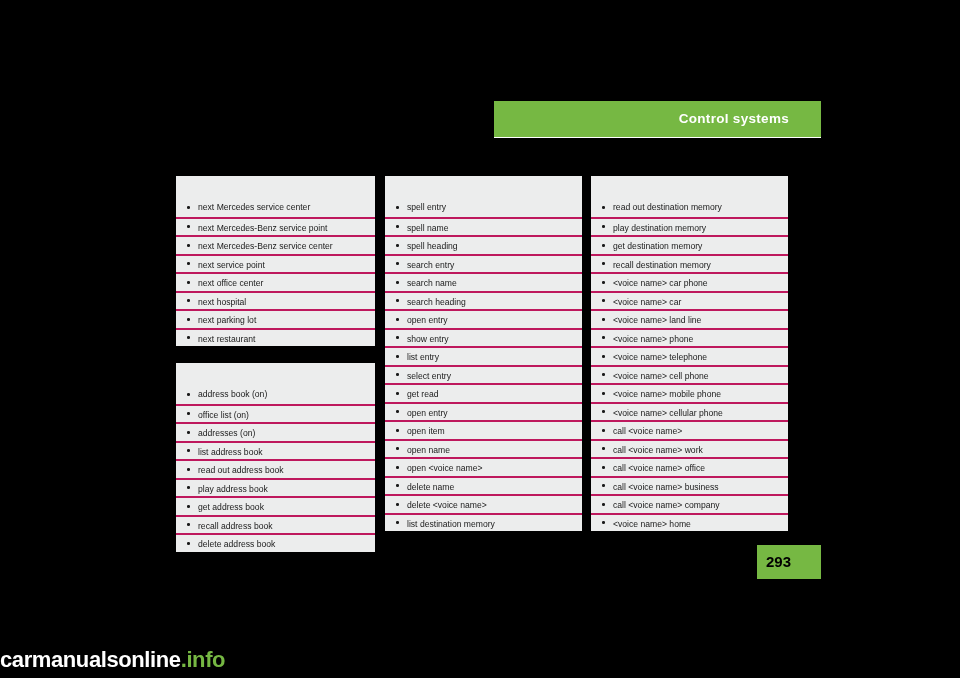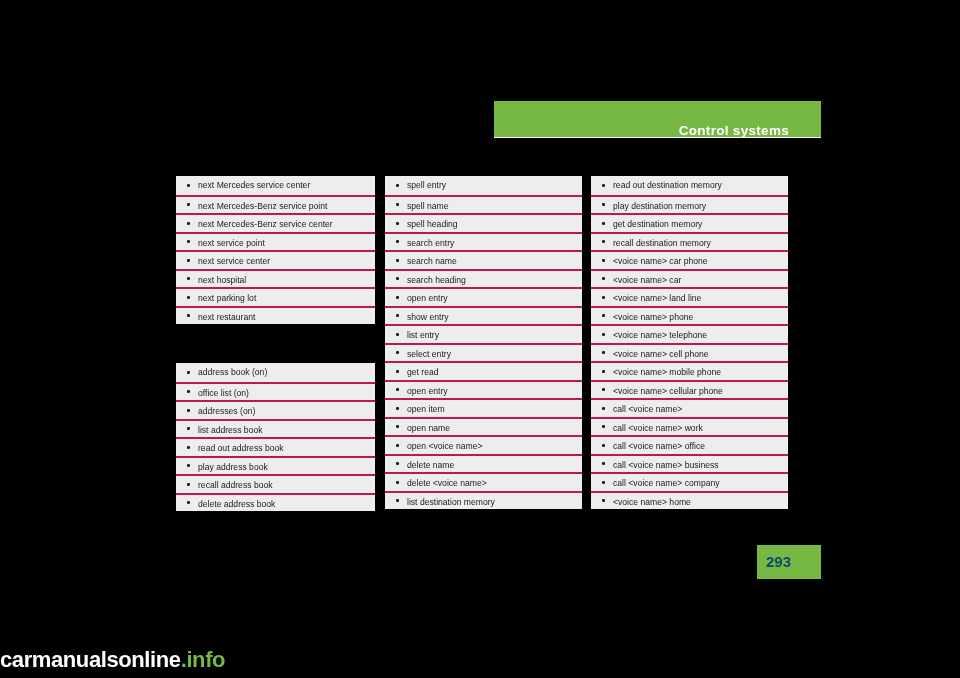--- a/index.html
+++ b/index.html
@@ -28,21 +28,20 @@
     position: absolute;
     right: 32px;
     top: 0;
     height: 43px;
     line-height: 36px;
     color: #ffffff;
     font-size: 13.5px;
     font-weight: bold;
     letter-spacing: 0.3px;
     white-space: nowrap;
-    margin-top: 12px;
   }
   .header-rule {
     position: absolute;
     left: 494px;
     top: 137px;
     width: 327px;
     height: 1px;
     background: #ffffff;
   }
 
@@ -54,21 +53,21 @@
     width: 64px;
     height: 34px;
     background: #76b843;
   }
   .page-num {
     position: absolute;
     left: 9px;
     top: 0;
     height: 34px;
     line-height: 34px;
-    color: #0c4a6e;
+    color: #000000;
     font-size: 15px;
     font-weight: bold;
   }
 
   
   .tbl {
     position: absolute;
     background: #eceded;
     box-sizing: border-box;
   }
@@ -83,20 +82,21 @@
     color: #1a1a1a;
     padding: 0 6px 0 22px;
     height: 18.5px;
     line-height: 18.5px;
     white-space: nowrap;
     border-top: 2px solid #be185d;
     box-sizing: border-box;
   }
   .tbl li:first-child {
     border-top: none;
+    margin-top: 22px;
   }
   .tbl li .bullet {
     position: absolute;
     left: 11px;
     top: 50%;
     width: 2.6px;
     height: 2.6px;
     margin-top: -1.3px;
     background: #1a1a1a;
     border-radius: 50%;
@@ -133,35 +133,36 @@
   <div class="header-title">Control systems</div>
 </div>
 <div class="header-rule"></div>
 
 <div class="tbl" id="tbl-nav">
   <ul>
       <li><span class="bullet"></span><span>next Mercedes service center</span></li>
       <li><span class="bullet"></span><span>next Mercedes-Benz service point</span></li>
       <li><span class="bullet"></span><span>next Mercedes-Benz service center</span></li>
       <li><span class="bullet"></span><span>next service point</span></li>
-      <li><span class="bullet"></span><span>next service center</span></li>
+      <li><span class="bullet"></span><span>next office center</span></li>
       <li><span class="bullet"></span><span>next hospital</span></li>
       <li><span class="bullet"></span><span>next parking lot</span></li>
       <li><span class="bullet"></span><span>next restaurant</span></li>
     </ul>
 </div>
 
 <div class="tbl" id="tbl-address">
   <ul>
       <li><span class="bullet"></span><span>address book (on)</span></li>
       <li><span class="bullet"></span><span>office list (on)</span></li>
       <li><span class="bullet"></span><span>addresses (on)</span></li>
       <li><span class="bullet"></span><span>list address book</span></li>
       <li><span class="bullet"></span><span>read out address book</span></li>
       <li><span class="bullet"></span><span>play address book</span></li>
+      <li><span class="bullet"></span><span>get address book</span></li>
       <li><span class="bullet"></span><span>recall address book</span></li>
       <li><span class="bullet"></span><span>delete address book</span></li>
     </ul>
 </div>
 
 <div class="tbl" id="tbl-entry">
   <ul>
       <li><span class="bullet"></span><span>spell entry</span></li>
       <li><span class="bullet"></span><span>spell name</span></li>
       <li><span class="bullet"></span><span>spell heading</span></li>

